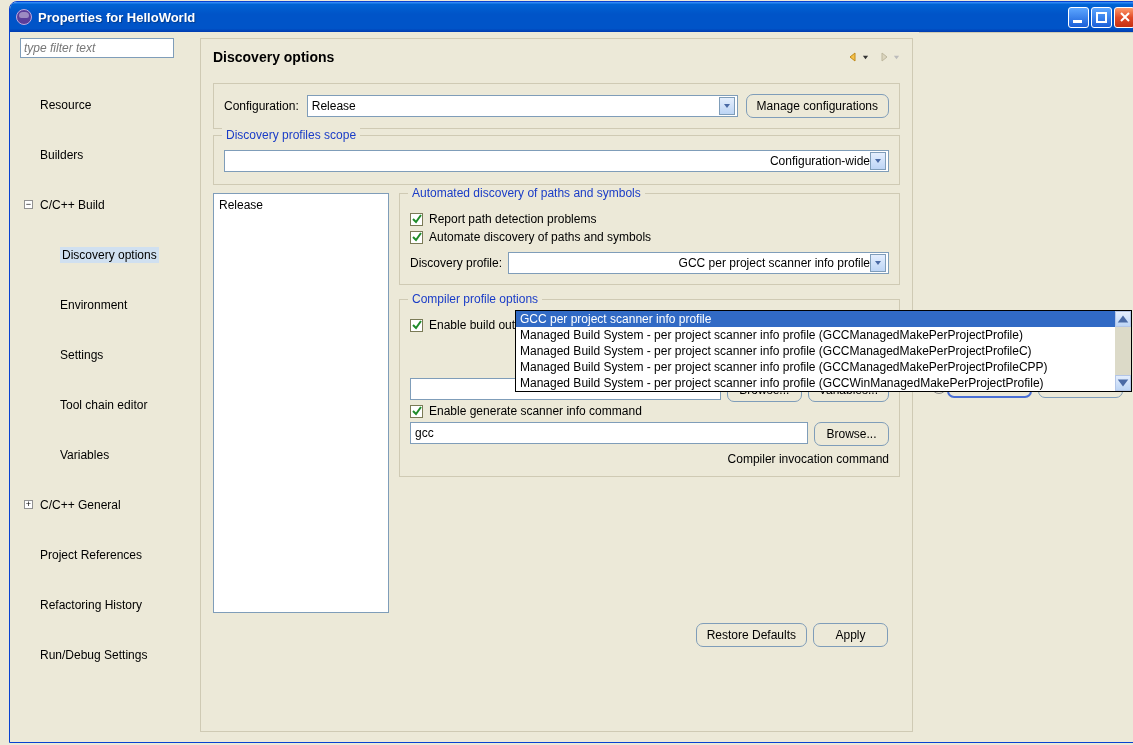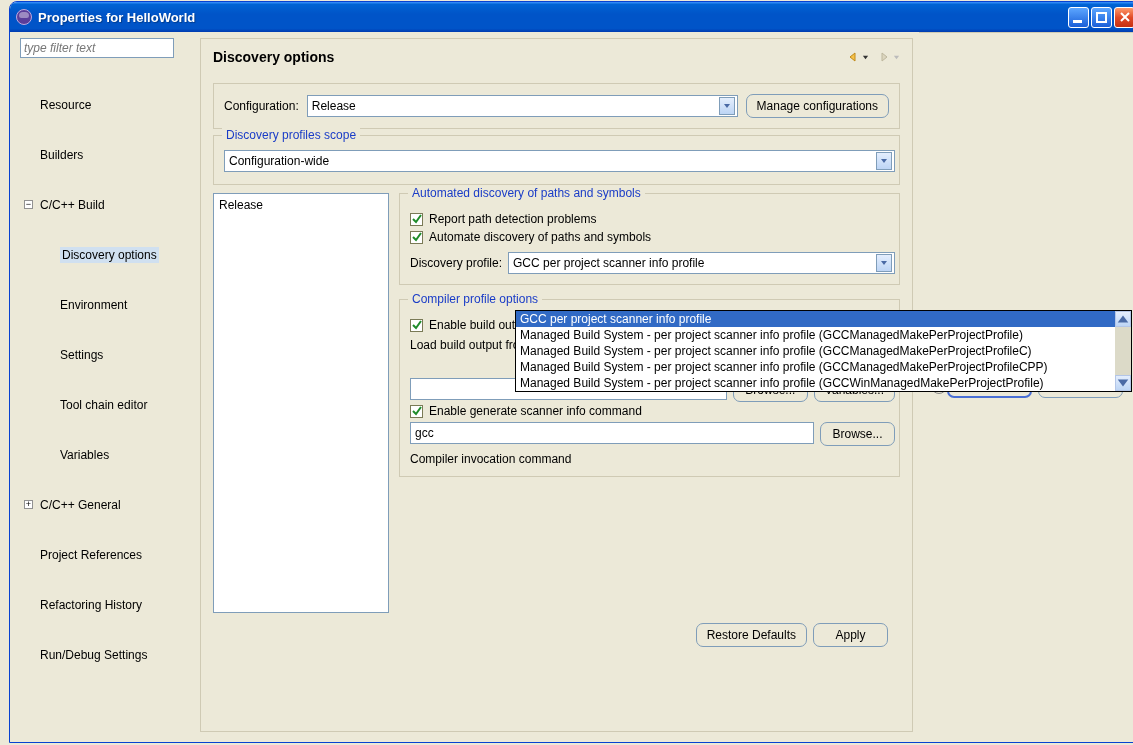--- a/index.html
+++ b/index.html
@@ -49,21 +49,21 @@
   
   .config-row { display: flex; align-items: center; gap: 8px; }
   .config-row label { }
   .combo { flex: 1; height: 22px; border: 1px solid #7f9db9; background: #fff; display: flex; align-items: center; padding: 0 2px 0 4px; position: relative; }
   .combo .combo-text { flex: 1; }
   .combo .combo-btn { width: 16px; height: 18px; background: linear-gradient(to bottom, #e4eefd, #bdd5f5); border: 1px solid #7f9db9; display:flex; align-items:center; justify-content:center; }
   .combo .combo-btn svg { width:8px; height:8px; }
   
   .btn { height: 24px; padding: 0 10px; border: 1px solid #7f9db9; background: #ece9d8; border-radius: 7px; display: inline-flex; align-items: center; justify-content: center; cursor: default; min-width: 75px; }
   
-  .fieldset { border: 1px solid #cfcab4; padding: 8px 4px 10px 10px; margin-top: 0; position: relative; }
+  .fieldset { border: 1px solid #cfcab4; padding: 8px 10px 10px 10px; margin-top: 0; position: relative; text-align: right; }
   .fieldset > legend, .fieldset-title { color: #1a3cc7; background: #ece9d8; padding: 0 4px; position: absolute; top: -8px; left: 8px; font-size: 12px; }
   
   .chk-row { display: flex; align-items: center; gap: 6px; margin-top: 4px; }
   .chk { width: 13px; height: 13px; border: 1px solid #7a7a56; background: #fff; display:flex; align-items:center; justify-content:center; }
   .chk svg { width: 10px; height: 10px; }
   
   .two-col { display: flex; gap: 10px; overflow: visible; }
   .list-box { width: 176px; height: 420px; border: 1px solid #7f9db9; background: #fff; padding: 3px 5px; }
   .list-box .item { padding: 1px 0; }
   

